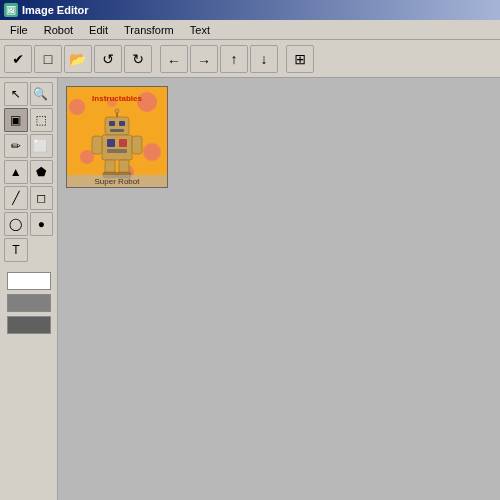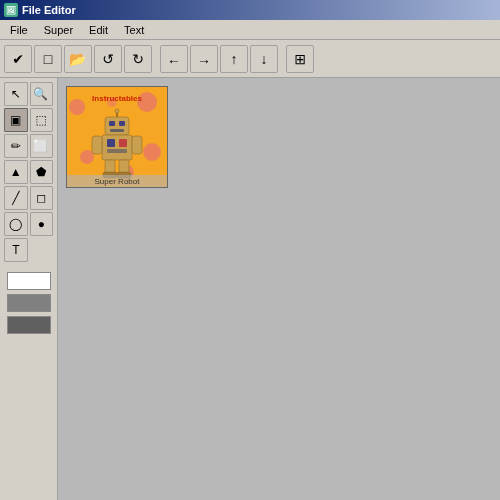--- a/index.html
+++ b/index.html
@@ -137,27 +137,28 @@
       top: -2px; left: -2px; right: -2px; bottom: -2px;
       border: 2px dashed #000;
       pointer-events: none;
     }
   </style>
 </head>
 <body>
 
 <div id="titlebar">
   <div class="app-icon">🖼</div>
-  <span>File Editor</span>
+  <span>Image Editor</span>
 </div>
 
 <div id="menubar">
 <div class="menu-item">File</div>
-    <div class="menu-item">Super</div>
+    <div class="menu-item">Robot</div>
     <div class="menu-item">Edit</div>
+    <div class="menu-item">Transform</div>
     <div class="menu-item">Text</div>
   </div>
 
 <div id="toolbar">
 <div class="tb-btn">✔</div>
     <div class="tb-btn">□</div>
     <div class="tb-btn">📂</div>
     <div class="tb-btn">↺</div>
     <div class="tb-btn">↻</div>
     <div class="tb-sep"></div>

